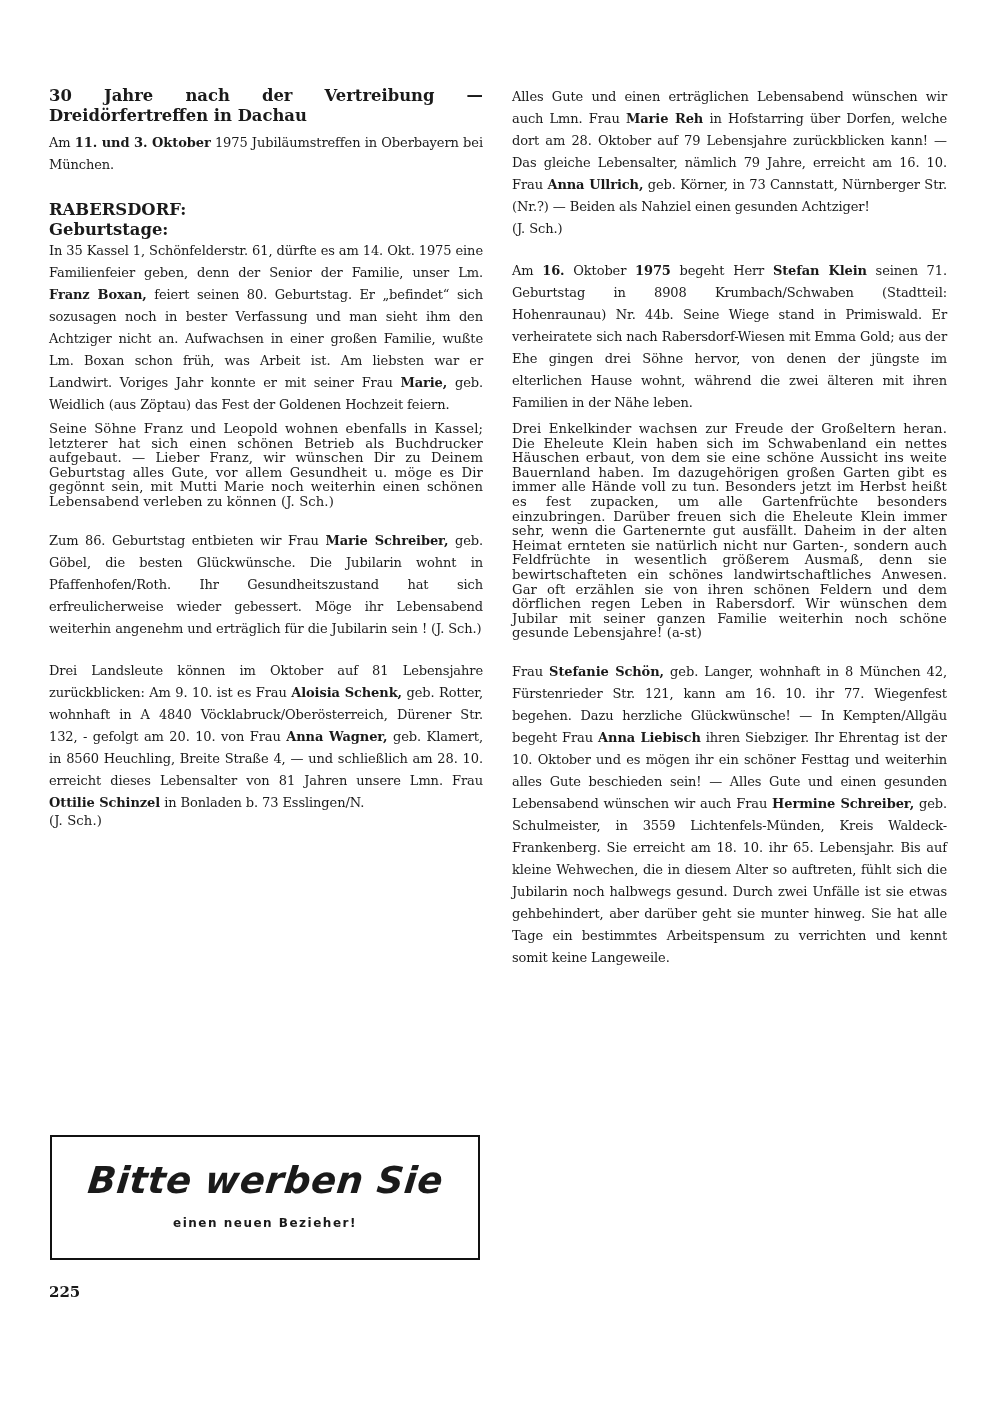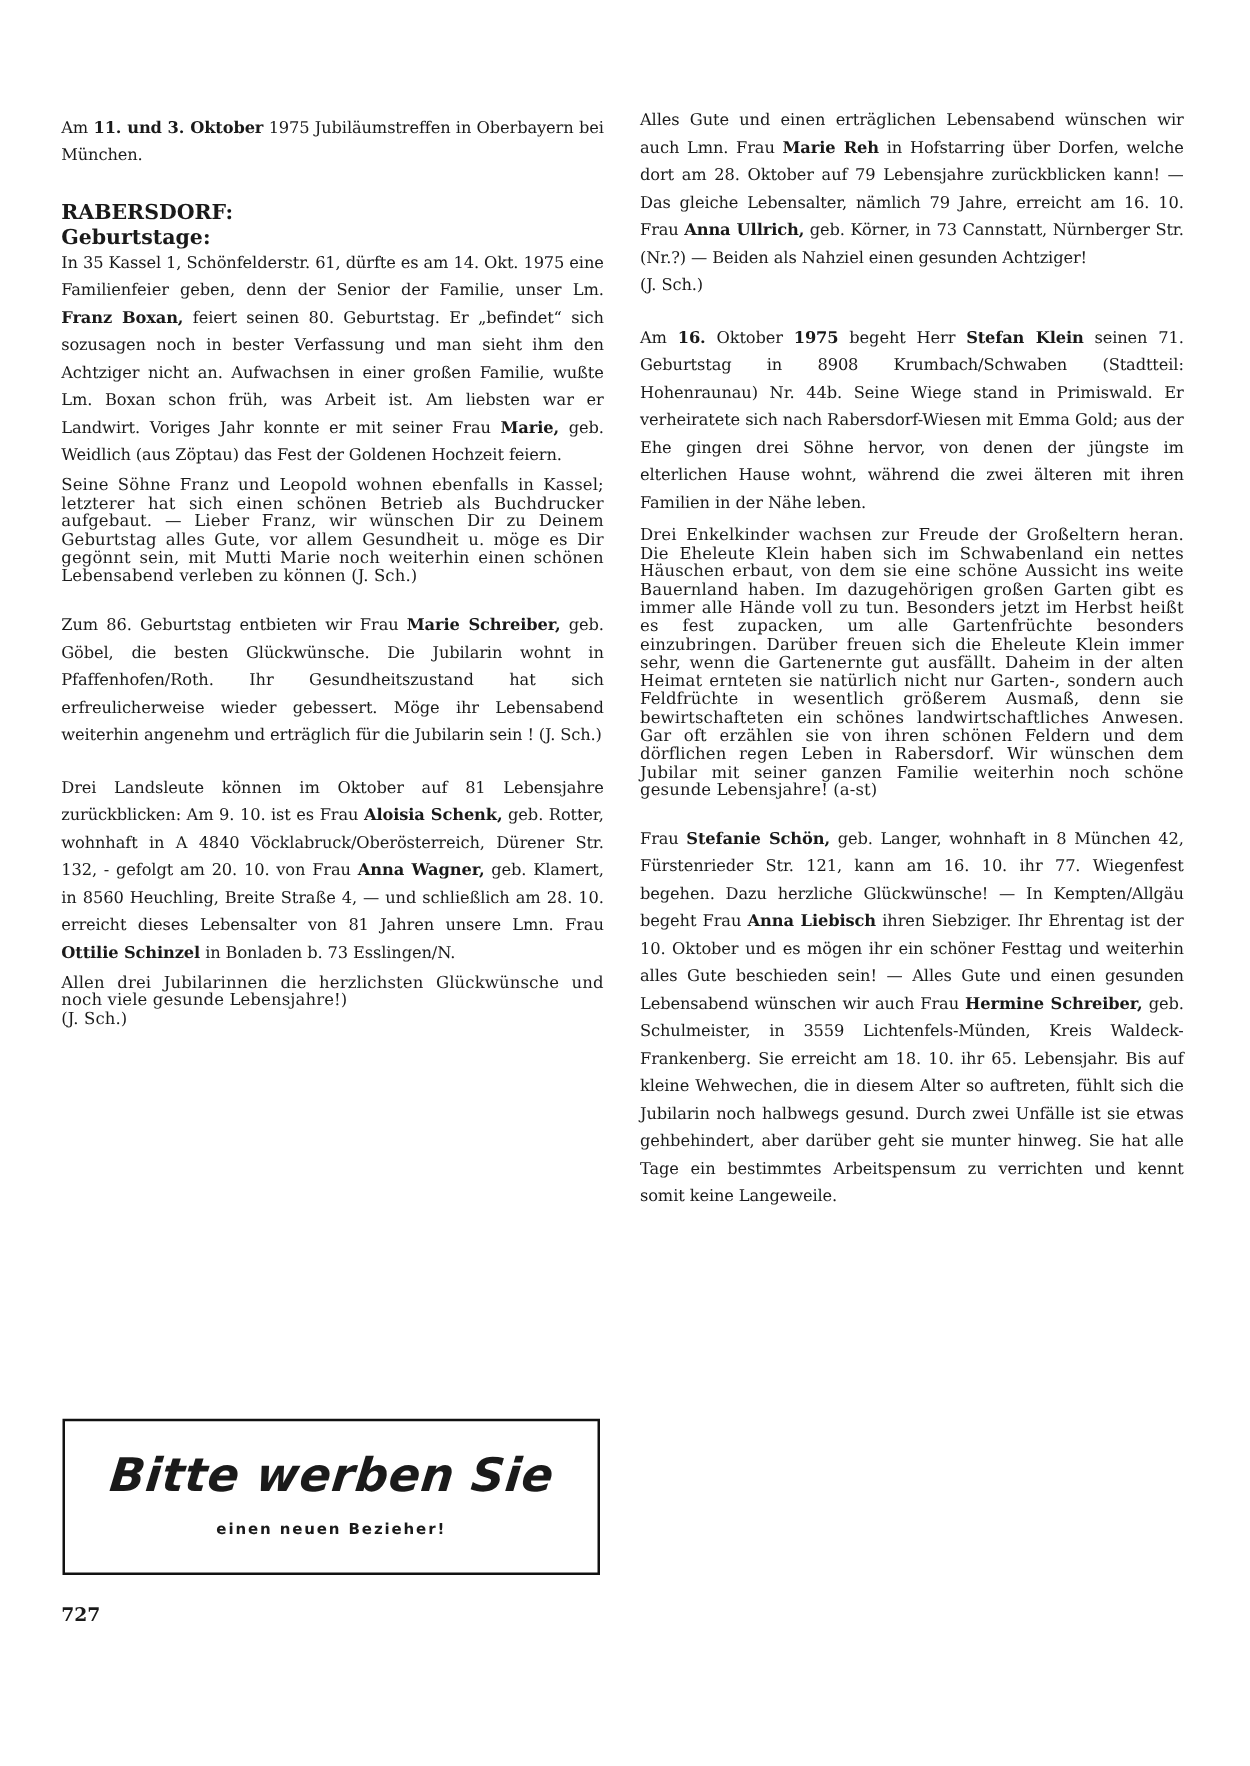--- a/index.html
+++ b/index.html
@@ -37,47 +37,47 @@
     .page-number {
       position: absolute; left: 49px; top: 1283px;
       font-family: "DejaVu Serif", serif; font-weight: bold; font-size: 15px;
     }
   </style>
 </head>
 <body>
 
 <div class="col col-left">
   <div>
+    <p class="head">30 Jahre nach der Vertreibung — Dreidörfertreffen in Dachau</p>
     <p class="big gap6"><span>Am </span><b>11. und 3. Oktober</b><span> 1975 Jubiläumstreffen in Oberbayern bei München.</span></p>
   </div>
 
   <div class="gap24">
     <p class="head">RABERSDORF:</p>
     <p class="head">Geburtstage:</p>
     <p class="big"><span>In 35 Kassel 1, Schönfelderstr. 61, dürfte es am 14. Okt. 1975 eine Familienfeier geben, denn der Senior der Familie, unser Lm. </span><b>Franz Boxan,</b><span> feiert seinen 80. Geburtstag. Er „befindet“ sich sozusagen noch in bester Verfassung und man sieht ihm den Achtziger nicht an. Aufwachsen in einer großen Familie, wußte Lm. Boxan schon früh, was Arbeit ist. Am liebsten war er Landwirt. Voriges Jahr konnte er mit seiner Frau </span><b>Marie,</b><span> geb. Weidlich (aus Zöptau) das Fest der Goldenen Hochzeit feiern.</span></p>
     <p class="small gap6">Seine Söhne Franz und Leopold wohnen ebenfalls in Kassel; letzterer hat sich einen schönen Betrieb als Buchdrucker aufgebaut. — Lieber Franz, wir wünschen Dir zu Deinem Geburtstag alles Gute, vor allem Gesundheit u. möge es Dir gegönnt sein, mit Mutti Marie noch weiterhin einen schönen Lebensabend verleben zu können (J. Sch.)</p>
   </div>
 
   <div class="gap20">
     <p class="big"><span>Zum 86. Geburtstag entbieten wir Frau </span><b>Marie Schreiber,</b><span> geb. Göbel, die besten Glückwünsche. Die Jubilarin wohnt in Pfaffenhofen/Roth. Ihr Gesundheitszustand hat sich erfreulicherweise wieder gebessert. Möge ihr Lebensabend weiterhin angenehm und erträglich für die Jubilarin sein ! (J. Sch.)</span></p>
   </div>
 
   <div class="gap20">
     <p class="big"><span>Drei Landsleute können im Oktober auf 81 Lebensjahre zurückblicken: Am 9. 10. ist es Frau </span><b>Aloisia Schenk,</b><span> geb. Rotter, wohnhaft in A 4840 Vöcklabruck/Oberösterreich, Dürener Str. 132, - gefolgt am 20. 10. von Frau </span><b>Anna Wagner,</b><span> geb. Klamert, in 8560 Heuchling, Breite Straße 4, — und schließlich am 28. 10. erreicht dieses Lebensalter von 81 Jahren unsere Lmn. Frau </span><b>Ottilie Schinzel</b><span> in Bonladen b. 73 Esslingen/N.</span></p>
-    <p class="small gap6">Allen drei Jubilarinnen die herzlichsten Glückwünsche und noch viele gesunde Lebensjahre!)</p>
     <p class="small right">(J. Sch.)</p>
   </div>
 </div>
 
 <div class="ad-box">
   <div class="ad-headline">Bitte werben Sie</div>
   <div class="ad-sub">einen neuen Bezieher!</div>
 </div>
 
-<div class="page-number">727</div>
+<div class="page-number">225</div>
 
 <div class="col col-right">
   <div>
     <p class="big"><span>Alles Gute und einen erträglichen Lebensabend wünschen wir auch Lmn. Frau </span><b>Marie Reh</b><span> in Hofstarring über Dorfen, welche dort am 28. Oktober auf 79 Lebensjahre zurückblicken kann! — Das gleiche Lebensalter, nämlich 79 Jahre, erreicht am 16. 10. Frau </span><b>Anna Ullrich,</b><span> geb. Körner, in 73 Cannstatt, Nürnberger Str. (Nr.?) — Beiden als Nahziel einen gesunden Achtziger!</span></p>
     <p class="big right">(J. Sch.)</p>
   </div>
 
   <div class="gap20">
     <p class="big"><span>Am </span><b>16.</b><span> Oktober </span><b>1975</b><span> begeht Herr </span><b>Stefan Klein</b><span> seinen 71. Geburtstag in 8908 Krumbach/Schwaben (Stadtteil: Hohenraunau) Nr. 44b. Seine Wiege stand in Primiswald. Er verheiratete sich nach Rabersdorf-Wiesen mit Emma Gold; aus der Ehe gingen drei Söhne hervor, von denen der jüngste im elterlichen Hause wohnt, während die zwei älteren mit ihren Familien in der Nähe leben.</span></p>
     <p class="small gap8">Drei Enkelkinder wachsen zur Freude der Großeltern heran. Die Eheleute Klein haben sich im Schwabenland ein nettes Häuschen erbaut, von dem sie eine schöne Aussicht ins weite Bauernland haben. Im dazugehörigen großen Garten gibt es immer alle Hände voll zu tun. Besonders jetzt im Herbst heißt es fest zupacken, um alle Gartenfrüchte besonders einzubringen. Darüber freuen sich die Eheleute Klein immer sehr, wenn die Gartenernte gut ausfällt. Daheim in der alten Heimat ernteten sie natürlich nicht nur Garten-, sondern auch Feldfrüchte in wesentlich größerem Ausmaß, denn sie bewirtschafteten ein schönes landwirtschaftliches Anwesen. Gar oft erzählen sie von ihren schönen Feldern und dem dörflichen regen Leben in Rabersdorf. Wir wünschen dem Jubilar mit seiner ganzen Familie weiterhin noch schöne gesunde Lebensjahre! (a-st)</p>

